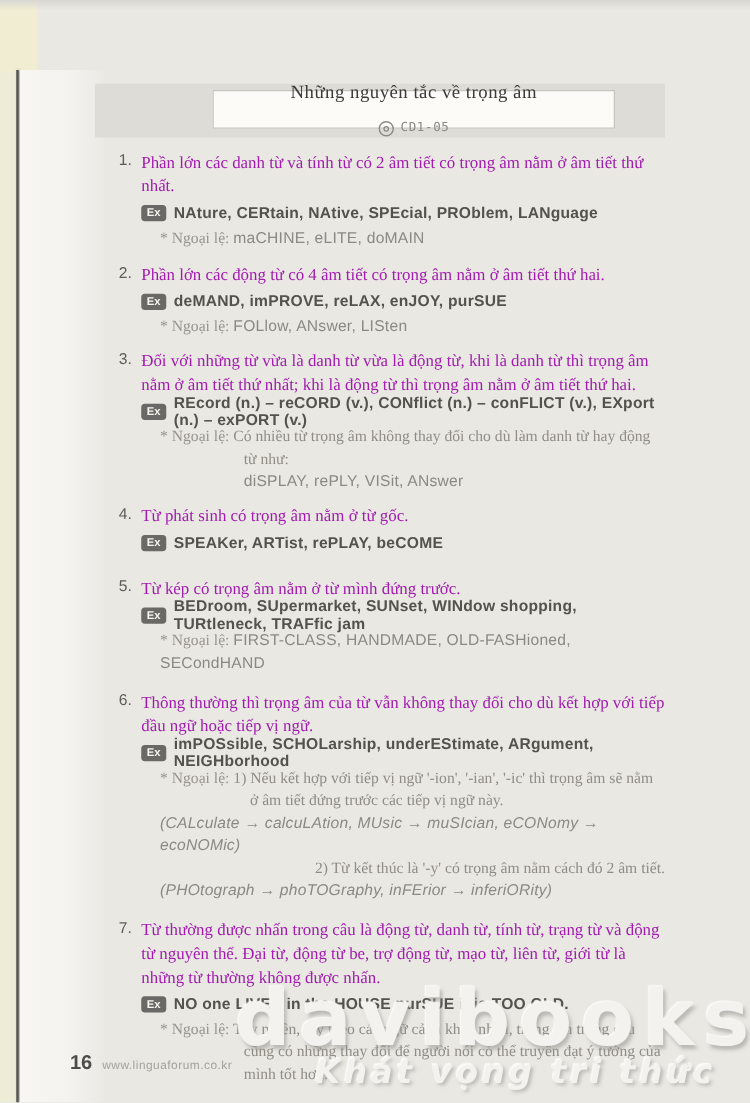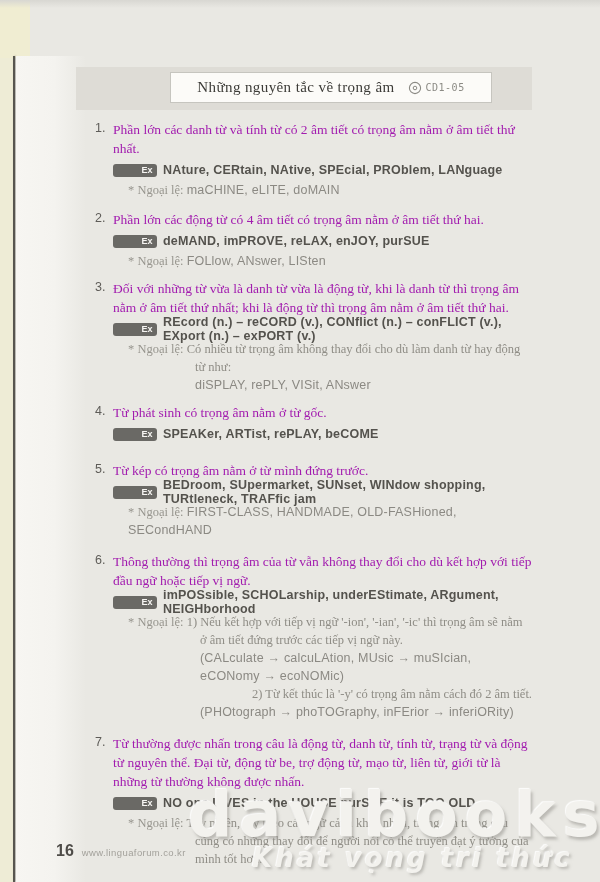--- a/index.html
+++ b/index.html
@@ -13,52 +13,52 @@
   .edge-corner{position:absolute;left:0;top:0;width:30px;height:58px;background:#f0edd2;}
   .edge-line{position:absolute;left:13px;top:56px;width:2px;height:826px;background:#57554f;box-shadow:1px 0 2px rgba(87,85,79,.45);}
   .edge-paper{position:absolute;left:16px;top:56px;width:70px;height:826px;background:linear-gradient(90deg,#f7f6f2 0%,#f4f3ef 55%,rgba(244,243,239,0) 100%);}
   .edge-top{position:absolute;left:0;top:0;width:600px;height:8px;background:linear-gradient(180deg,#d8d7d2,rgba(216,215,210,0));}
 
   
   .title-band{position:absolute;left:76px;top:67px;width:456px;height:43px;background:#dedcd6;}
   .title-box{
     position:absolute;left:170px;top:72px;width:320px;height:29px;
     background:#fcfbf8;border:1px solid #c6c5bf;
-    display:flex;align-items:center;justify-content:center;gap:13px;
+    display:flex;align-items:center;justify-content:center;gap:13px;flex-direction:column;
   }
   .title-text{font-size:15px;color:#3c3b37;letter-spacing:.4px;}
   .cd-wrap{display:flex;align-items:center;gap:4px;}
   .cd-label{font-family:"DejaVu Sans Mono", monospace;font-size:10px;color:#8b8a84;letter-spacing:.5px;}
 
   
   .content{position:absolute;left:95px;top:120px;width:437px;}
   .item{display:flex;margin-bottom:11px;}
   .item.g2{margin-bottom:9px;}
   .item.g3{margin-bottom:9px;}
   .item.g4{margin-bottom:18px;}
   .item.g5{margin-bottom:13px;}
   .item.g6{margin-bottom:13px;}
   .num{width:18px;flex:none;font-family:"Liberation Sans", sans-serif;font-size:12.5px;color:#5e5c58;padding-top:1px;}
   .ibody{flex:1;}
   .stmt{font-size:13.5px;line-height:19px;color:#a21caf;}
   .exrow{display:flex;align-items:center;gap:6px;margin-top:3px;height:18px;}
   .badge{
     flex:none;display:inline-flex;align-items:center;justify-content:center;
     width:20px;height:13px;border-radius:3px;background:#6a6965;
-    color:#f6f5f2;font-family:"Liberation Sans", sans-serif;font-size:9px;font-weight:bold;padding-left:24px;
+    color:#f6f5f2;font-family:"Liberation Sans", sans-serif;font-size:9px;font-weight:bold;
   }
   .exwords{font-family:"Liberation Sans", sans-serif;font-weight:bold;font-size:12.5px;color:#54524d;letter-spacing:.2px;}
   .exc{margin-left:15px;margin-top:2px;font-size:12.5px;line-height:18px;color:#8f8d86;}
   .lbl{color:#97958e;}
   .t-sans{font-family:"Liberation Sans", sans-serif;color:#8b8983;letter-spacing:.2px;}
   .t-serif{font-family:"Liberation Serif", serif;}
   .hang67{padding-left:67px;text-indent:-67px;}
   .hang72{padding-left:72px;text-indent:-72px;}
   .ind67{margin-left:67px;}
-  .ind72{margin-left:72px;}
+  .ind72{font-style:italic;}
   .ind58{margin-left:58px;text-align:right;}
 
   
   .footer{position:absolute;left:56px;top:842px;display:flex;align-items:baseline;gap:8px;}
   .pageno{font-family:"Liberation Sans", sans-serif;font-size:16px;font-weight:bold;color:#4e4c48;}
   .url{font-family:"Liberation Sans", sans-serif;font-size:9.5px;color:#a3a19b;letter-spacing:.4px;}
   .wm1{
     position:absolute;left:188px;top:778px;
     font-family:"DejaVu Sans", sans-serif;font-weight:bold;font-size:62px;letter-spacing:7px;
     color:#f3f2ee;text-shadow:2px 3px 3px rgba(150,148,142,.55), -1px -1px 1px rgba(255,255,255,.9);

